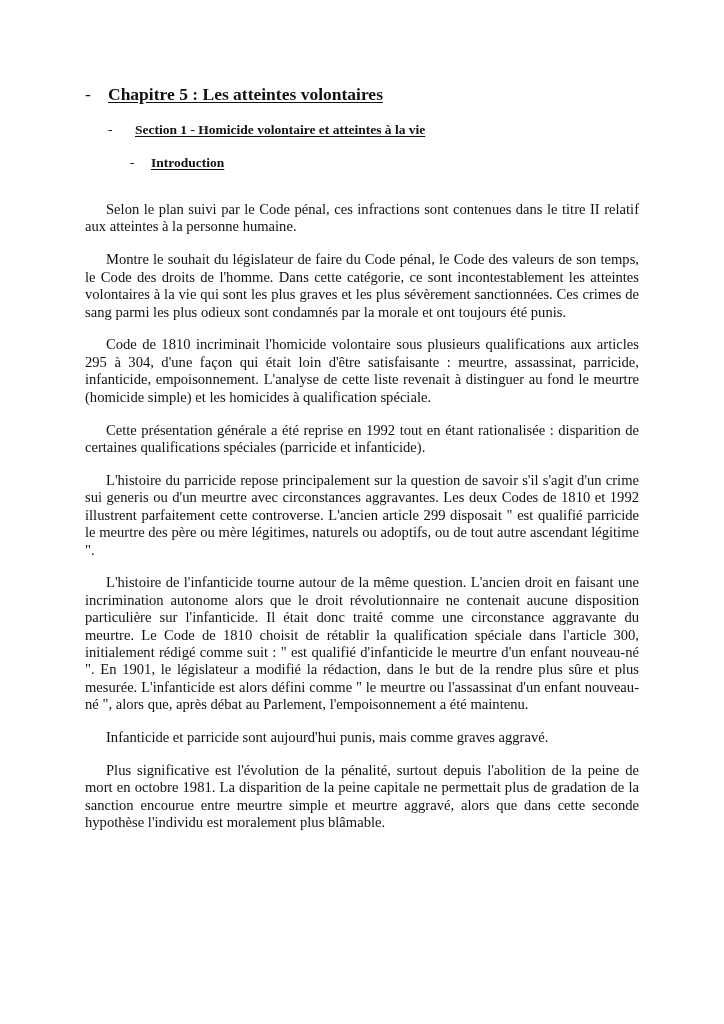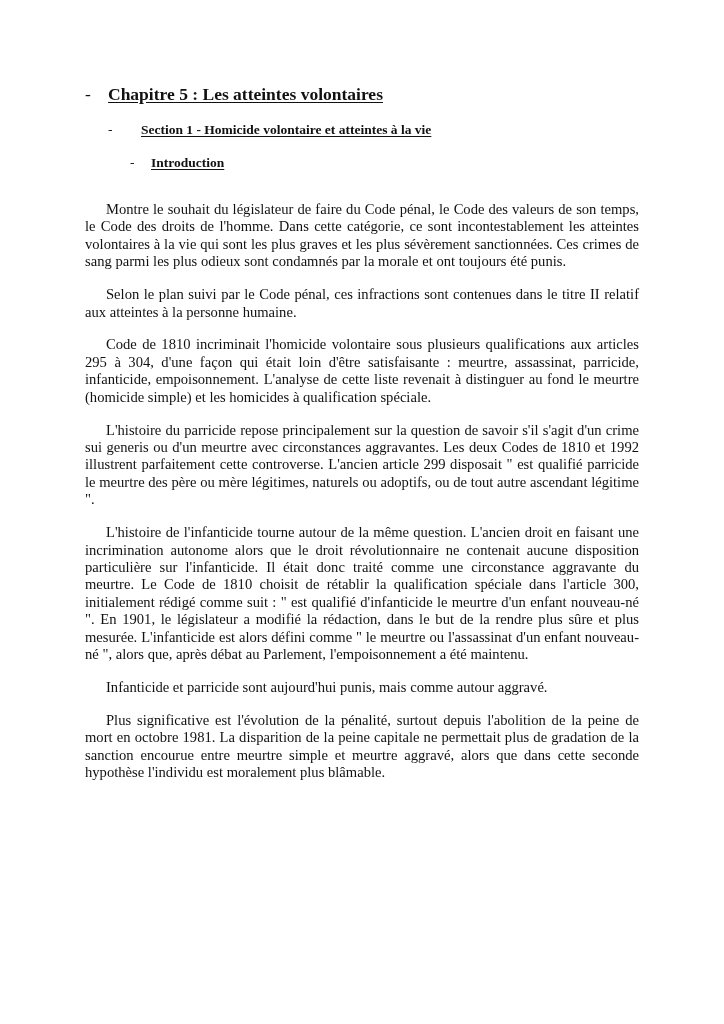--- a/index.html
+++ b/index.html
@@ -18,21 +18,21 @@
       width: 554px;
     }
     .h-row { position: relative; font-weight: bold; text-decoration: none; }
     .h-row .dash { position: absolute; font-weight: normal; }
     .h-row .htext { text-decoration: underline; text-underline-offset: 2px; }
     .h1 { font-size: 17.5px; height: 24px; }
     .h1 .dash { left: 0px; }
     .h1 .htext { position: absolute; left: 23px; }
     .h2 { font-size: 13.5px; margin-top: 14px; height: 20px; }
     .h2 .dash { left: 23px; }
-    .h2 .htext { position: absolute; left: 56px; }
+    .h2 .htext { position: absolute; left: 50px; }
     .h3 { font-size: 13.5px; margin-top: 13px; height: 20px; }
     .h3 .dash { left: 45px; }
     .h3 .htext { position: absolute; left: 66px; text-align: right; }
     .paras { margin-top: 26px; }
     p {
       margin: 0 0 15.5px 0;
       font-size: 14.6px;
       line-height: 17.4px;
       text-align: justify;
       text-indent: 21px;
@@ -52,22 +52,23 @@
     <span class="dash">-</span>
     <span class="htext">Section 1 - Homicide volontaire  et atteintes à la vie</span>
   </div>
 
   <div class="h-row h3">
     <span class="dash">-</span>
     <span class="htext">Introduction</span>
   </div>
 
   <div class="paras">
+    <p>Selon le plan suivi par le Code pénal, ces infractions sont contenues dans le titre II relatif aux atteintes à la personne humaine.</p>
     <p>Montre le souhait du législateur de faire du Code pénal, le Code des valeurs de son temps, le Code des droits de l'homme. Dans cette catégorie, ce sont incontestablement les atteintes volontaires à la vie qui sont les plus graves et les plus sévèrement sanctionnées. Ces crimes de sang parmi les plus odieux sont condamnés par la morale et ont toujours été punis.</p>
-    <p>Selon le plan suivi par le Code pénal, ces infractions sont contenues dans le titre II relatif aux atteintes à la personne humaine.</p>
     <p>Code de 1810 incriminait l'homicide volontaire sous plusieurs qualifications aux articles 295 à 304, d'une façon qui était loin d'être satisfaisante : meurtre, assassinat, parricide, infanticide, empoisonnement. L'analyse de cette liste revenait à distinguer au fond le meurtre (homicide simple) et les homicides à qualification spéciale.</p>
+    <p>Cette présentation générale a été reprise en 1992 tout en étant rationalisée : disparition de certaines qualifications spéciales (parricide et infanticide).</p>
     <p>L'histoire du parricide repose principalement sur la question de savoir s'il s'agit d'un crime sui generis ou d'un meurtre avec circonstances aggravantes. Les deux Codes de 1810 et 1992 illustrent parfaitement cette controverse. L'ancien article 299 disposait " est qualifié parricide le meurtre des père ou mère légitimes, naturels ou adoptifs, ou de tout autre ascendant légitime ".</p>
     <p>L'histoire de l'infanticide tourne autour de la même question. L'ancien droit en faisant une incrimination autonome alors que le droit révolutionnaire ne contenait aucune disposition particulière sur l'infanticide. Il était donc traité comme une circonstance aggravante du meurtre. Le Code de 1810 choisit de rétablir la qualification spéciale dans l'article 300, initialement rédigé comme suit : " est qualifié d'infanticide le meurtre d'un enfant nouveau-né ". En 1901, le législateur a modifié la rédaction, dans le but de la rendre plus sûre et plus mesurée. L'infanticide est alors défini comme " le meurtre ou l'assassinat d'un enfant nouveau-né ", alors que, après débat au Parlement, l'empoisonnement a été maintenu.</p>
-    <p>Infanticide et parricide sont aujourd'hui punis, mais comme autour aggravé.</p>
+    <p>Infanticide et parricide sont aujourd'hui punis, mais comme graves aggravé.</p>
     <p>Plus significative est l'évolution de la pénalité, surtout depuis l'abolition de la peine de mort en octobre 1981. La disparition de la peine capitale ne permettait plus de gradation de la sanction encourue entre meurtre simple et meurtre aggravé, alors que dans cette seconde hypothèse l'individu est moralement plus blâmable.</p>
   </div>
 
 </div>
 
 </body></html>

